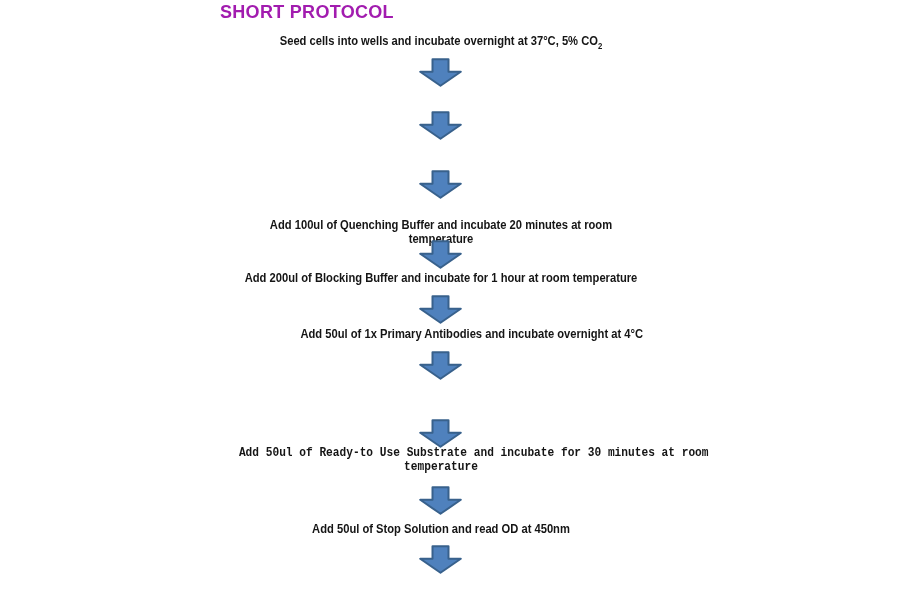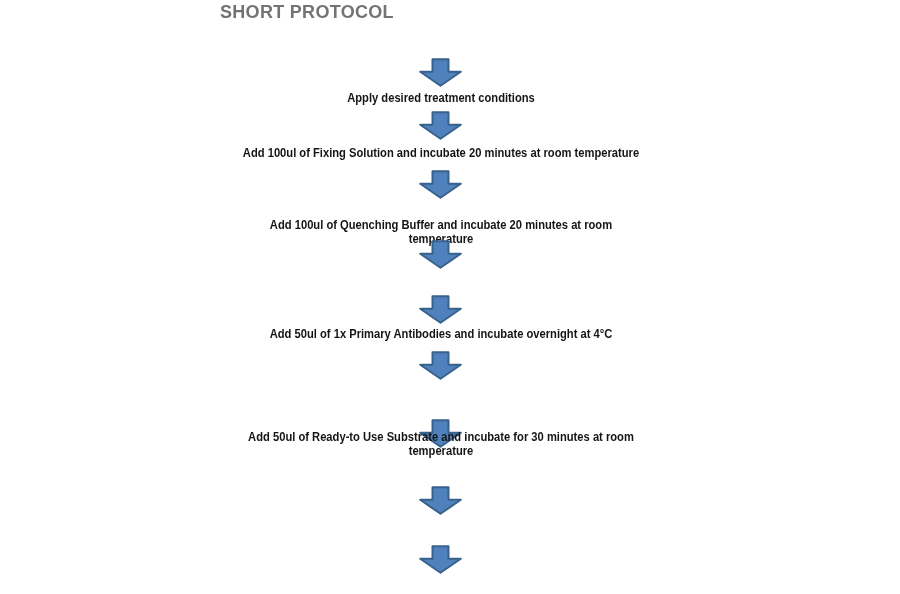--- a/index.html
+++ b/index.html
@@ -16,21 +16,21 @@
     font-family: "Liberation Sans", sans-serif;
     color: #151515;
   }
   .title {
     position: absolute;
     left: 220px;
     top: 2px;
     font-size: 18px;
     font-weight: bold;
     letter-spacing: 0.3px;
-    color: #737373;
+    color: #a21caf;
     white-space: nowrap;
   }
   .step {
     position: absolute;
     left: 206px;
     width: 470px;
     text-align: center;
     font-size: 13px;
     font-weight: bold;
     line-height: 14px;
@@ -55,61 +55,58 @@
   .s1  { top: 34px;  }
   .a1  { top: 58px;  }
   .s2  { top: 91px;  }
   .a2  { top: 111px; }
   .s3  { top: 146px; }
   .a3  { top: 170px; }
   .s4  { top: 218px; }
   .a4  { top: 240px; }
   .s5  { top: 271px; }
   .a5  { top: 295px; }
-  .s6  { top: 327px; }
+  .s6  { top: 327px; text-align: right; }
   .a6  { top: 351px; }
   .s7  { top: 383px; }
   .a7  { top: 419px; }
-  .s8  { top: 430px; }
+  .s8  { top: 446px; font-family: Liberation Mono, monospace; }
   .a8  { top: 486px; }
   .s9  { top: 522px; }
   .a9  { top: 545px; }
   .s10 { top: 578px; }
 </style>
 </head>
 <body>
 
 <div class="canvas">
 
   <div class="title">SHORT PROTOCOL</div>
 
+  <div class="step s1">
+    <div class="line"><span>Seed cells into wells and incubate overnight at 37°C, 5% CO</span><sub>2</sub></div>
+  </div>
 
   <span class="arrow a1">
     <svg viewBox="0 0 43 29" width="43" height="29">
         <g fill="#4f81bd">
           <path stroke-width="2" stroke-linejoin="round" d="M13.5 1.2 H29.5 V13.8 H41.8 L21.5 27.8 L1.2 13.8 H13.5 Z" stroke="#38618c"></path>
         </g>
       </svg>
   </span>
 
-  <div class="step s2">
-    <div class="line">Apply desired treatment conditions</div>
-  </div>
 
   <span class="arrow a2">
     <svg viewBox="0 0 43 29" width="43" height="29">
         <g fill="#4f81bd">
           <path stroke-width="2" stroke-linejoin="round" d="M13.5 1.2 H29.5 V13.8 H41.8 L21.5 27.8 L1.2 13.8 H13.5 Z" stroke="#38618c"></path>
         </g>
       </svg>
   </span>
 
-  <div class="step s3">
-    <div class="line">Add 100ul of Fixing Solution and incubate 20 minutes at room temperature</div>
-  </div>
 
   <span class="arrow a3">
     <svg viewBox="0 0 43 29" width="43" height="29">
         <g fill="#4f81bd">
           <path stroke-width="2" stroke-linejoin="round" d="M13.5 1.2 H29.5 V13.8 H41.8 L21.5 27.8 L1.2 13.8 H13.5 Z" stroke="#38618c"></path>
         </g>
       </svg>
   </span>
 
   <div class="step s4">
@@ -118,20 +115,23 @@
   </div>
 
   <span class="arrow a4">
     <svg viewBox="0 0 43 29" width="43" height="29">
         <g fill="#4f81bd">
           <path stroke-width="2" stroke-linejoin="round" d="M13.5 1.2 H29.5 V13.8 H41.8 L21.5 27.8 L1.2 13.8 H13.5 Z" stroke="#38618c"></path>
         </g>
       </svg>
   </span>
 
+  <div class="step s5">
+    <div class="line">Add 200ul of Blocking Buffer and incubate for 1 hour at room temperature</div>
+  </div>
 
   <span class="arrow a5">
     <svg viewBox="0 0 43 29" width="43" height="29">
         <g fill="#4f81bd">
           <path stroke-width="2" stroke-linejoin="round" d="M13.5 1.2 H29.5 V13.8 H41.8 L21.5 27.8 L1.2 13.8 H13.5 Z" stroke="#38618c"></path>
         </g>
       </svg>
   </span>
 
   <div class="step s6">
@@ -161,20 +161,23 @@
   </div>
 
   <span class="arrow a8">
     <svg viewBox="0 0 43 29" width="43" height="29">
         <g fill="#4f81bd">
           <path stroke-width="2" stroke-linejoin="round" d="M13.5 1.2 H29.5 V13.8 H41.8 L21.5 27.8 L1.2 13.8 H13.5 Z" stroke="#38618c"></path>
         </g>
       </svg>
   </span>
 
+  <div class="step s9">
+    <div class="line">Add 50ul of Stop Solution and read OD at 450nm</div>
+  </div>
 
   <span class="arrow a9">
     <svg viewBox="0 0 43 29" width="43" height="29">
         <g fill="#4f81bd">
           <path stroke-width="2" stroke-linejoin="round" d="M13.5 1.2 H29.5 V13.8 H41.8 L21.5 27.8 L1.2 13.8 H13.5 Z" stroke="#38618c"></path>
         </g>
       </svg>
   </span>
 
 

